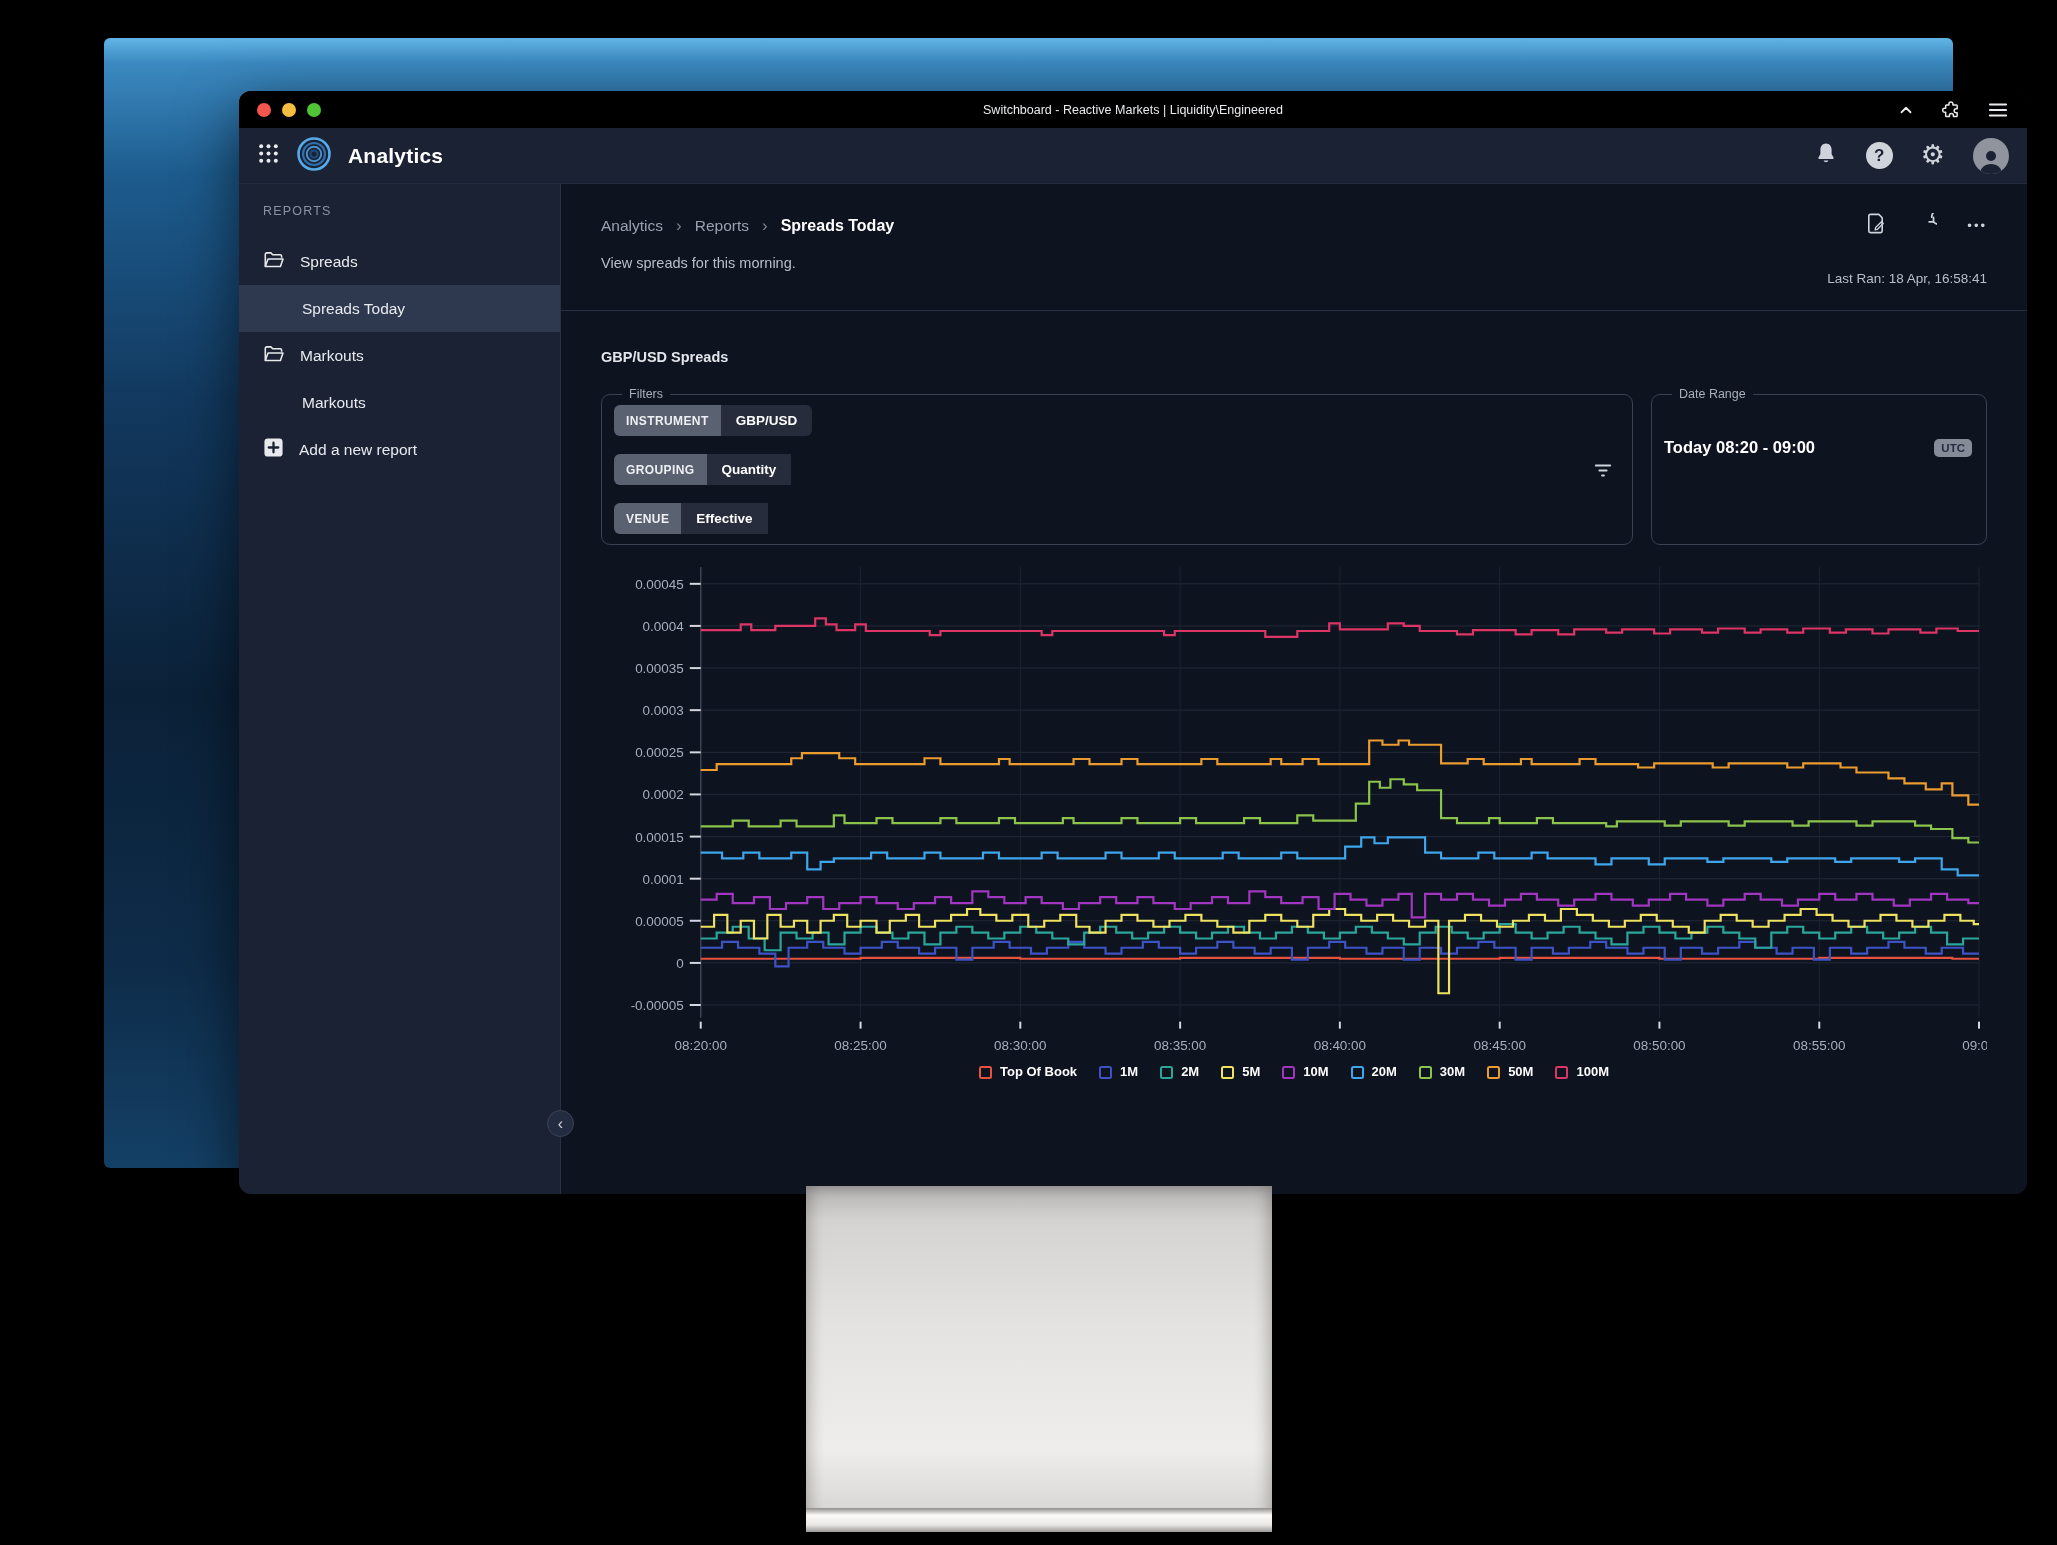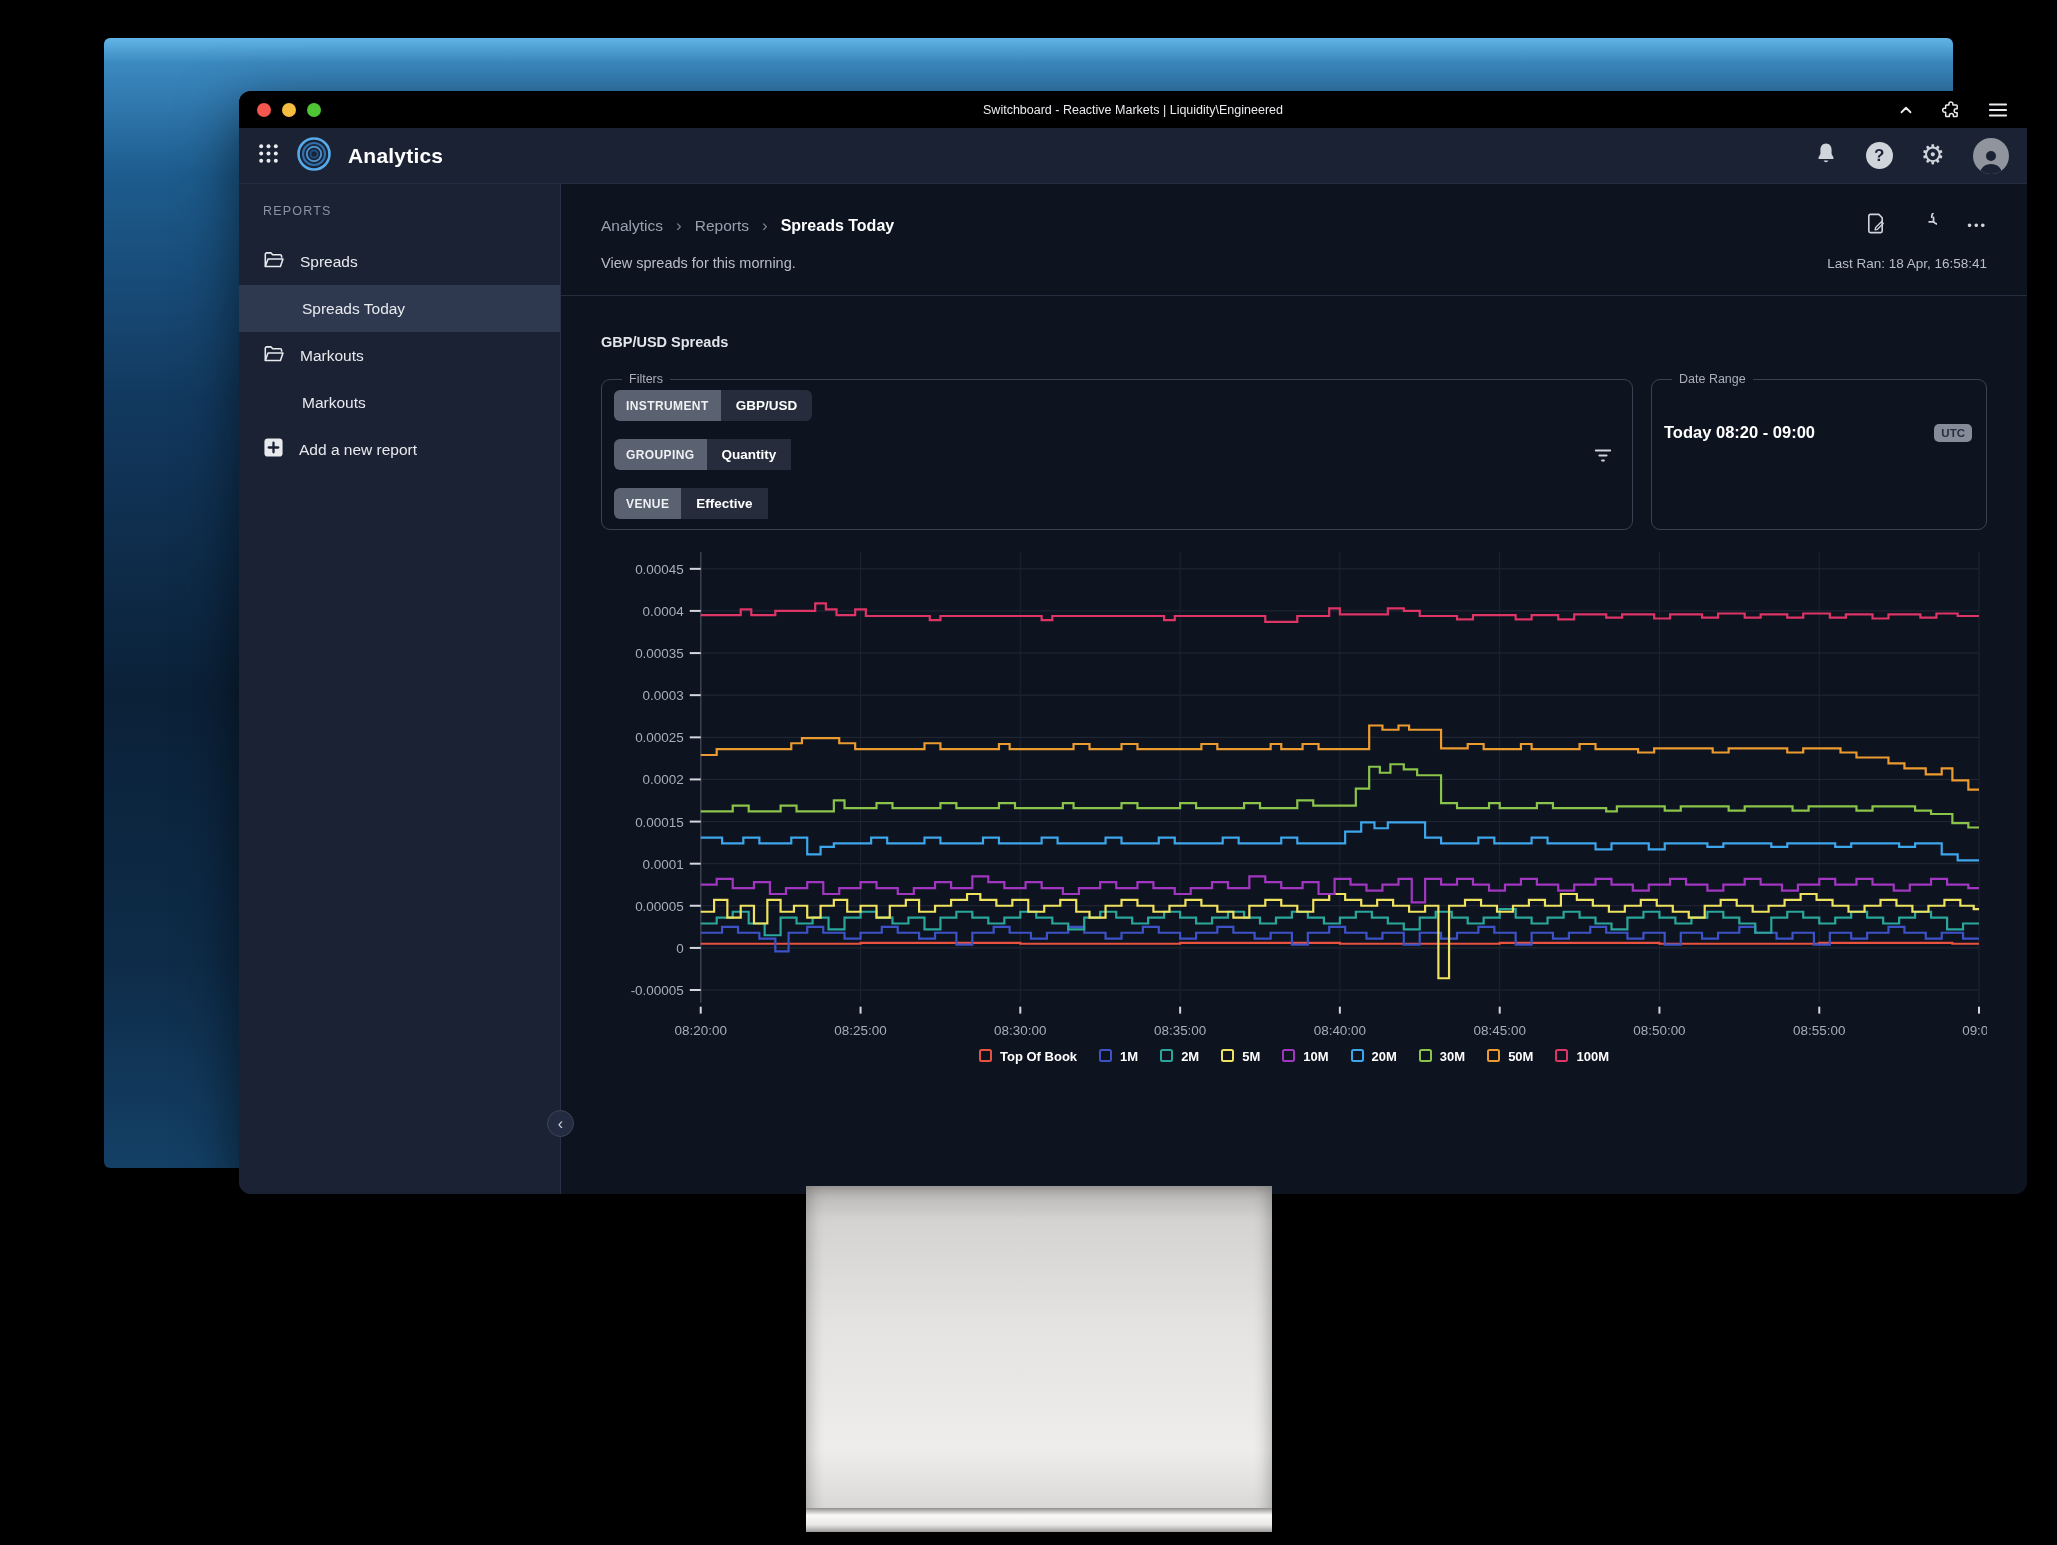--- a/index.html
+++ b/index.html
@@ -46,21 +46,21 @@
     background:#232b40; border:1px solid #3c4457; color:#cfd3da; font-size:16px; display:flex; align-items:center; justify-content:center; z-index:5; cursor:pointer; }
 
   
   .main { flex:1; background:#0e1320; padding:28px 40px 0 40px; position:relative; min-width:0; }
   .crumb-row { display:flex; align-items:center; }
   .crumbs { display:flex; align-items:center; gap:13px; font-size:15.5px; color:#9aa1ae; }
   .crumbs .sep { color:#7d8491; font-size:17px; }
   .crumb-current { color:#fff; font-weight:700; font-size:16px; }
   .crumb-actions { margin-left:auto; display:flex; align-items:center; gap:30px; color:#cfd3da; }
   .crumb-actions .dots { font-size:13px; letter-spacing:2px; color:#cfd3da; }
-  .sub-row { margin-top:16px; display:flex; align-items:center; }
+  .sub-row { margin-top:16px; display:flex; align-items:flex-start;flex-direction:column; }
   .subtitle { color:#b9bfc9; font-size:14.5px; }
   .last-ran { margin-left:auto; color:#b9bfc9; font-size:13.5px; }
   .main-divider { height:1px; background:#262d3f; margin:24px -40px 0 -40px; }
 
   .panel-title { margin-top:38px; color:#e2e5ea; font-size:14.5px; font-weight:600; }
 
   .filters-row { margin-top:22px; display:flex; gap:18px; align-items:stretch; }
   fieldset { border:1px solid #3a4152; border-radius:9px; padding:4px 14px 10px 12px; }
   fieldset legend { font-size:12.5px; color:#a9afbb; padding:0 7px; margin-left:8px; }
   .filters-fieldset { flex:1; display:flex; align-items:center; gap:18px; }
@@ -71,21 +71,21 @@
   .funnel { margin-left:auto; display:flex; align-items:center; padding-right:4px; cursor:pointer; }
   .dr-fieldset { width:336px; flex:0 0 auto; }
   .dr-inner { display:flex; align-items:flex-end; height:31px;margin-top:21px; }
   .dr-value { color:#fff; font-size:16.5px; font-weight:600; }
   .utc-badge { margin-left:auto; background:#858c98; color:#262e41; font-size:11.5px; font-weight:700; padding:3px 7px; border-radius:5px; }
 
   .chart-wrap { margin-top:16px; }
   #chart-svg { display:block; width:100%; font-family:inherit; }
 
   .legend { display:flex; justify-content:center; align-items:center; gap:22px; margin-top:4px; }
-  .legend-item { display:flex; align-items:flex-start; gap:8px; color:#fff; font-size:13px; font-weight:700; cursor:pointer; }
+  .legend-item { display:flex; align-items:flex-end; gap:8px; color:#fff; font-size:13px; font-weight:700; cursor:pointer; }
   .legend-swatch { width:13px; height:13px; border-radius:2.5px; border:2.5px solid #fff; background:transparent; }
 </style>
 </head>
 <body>
 
 <div class="screen">
   <div class="window">
 
     <div class="titlebar">
       <div class="traffic">

